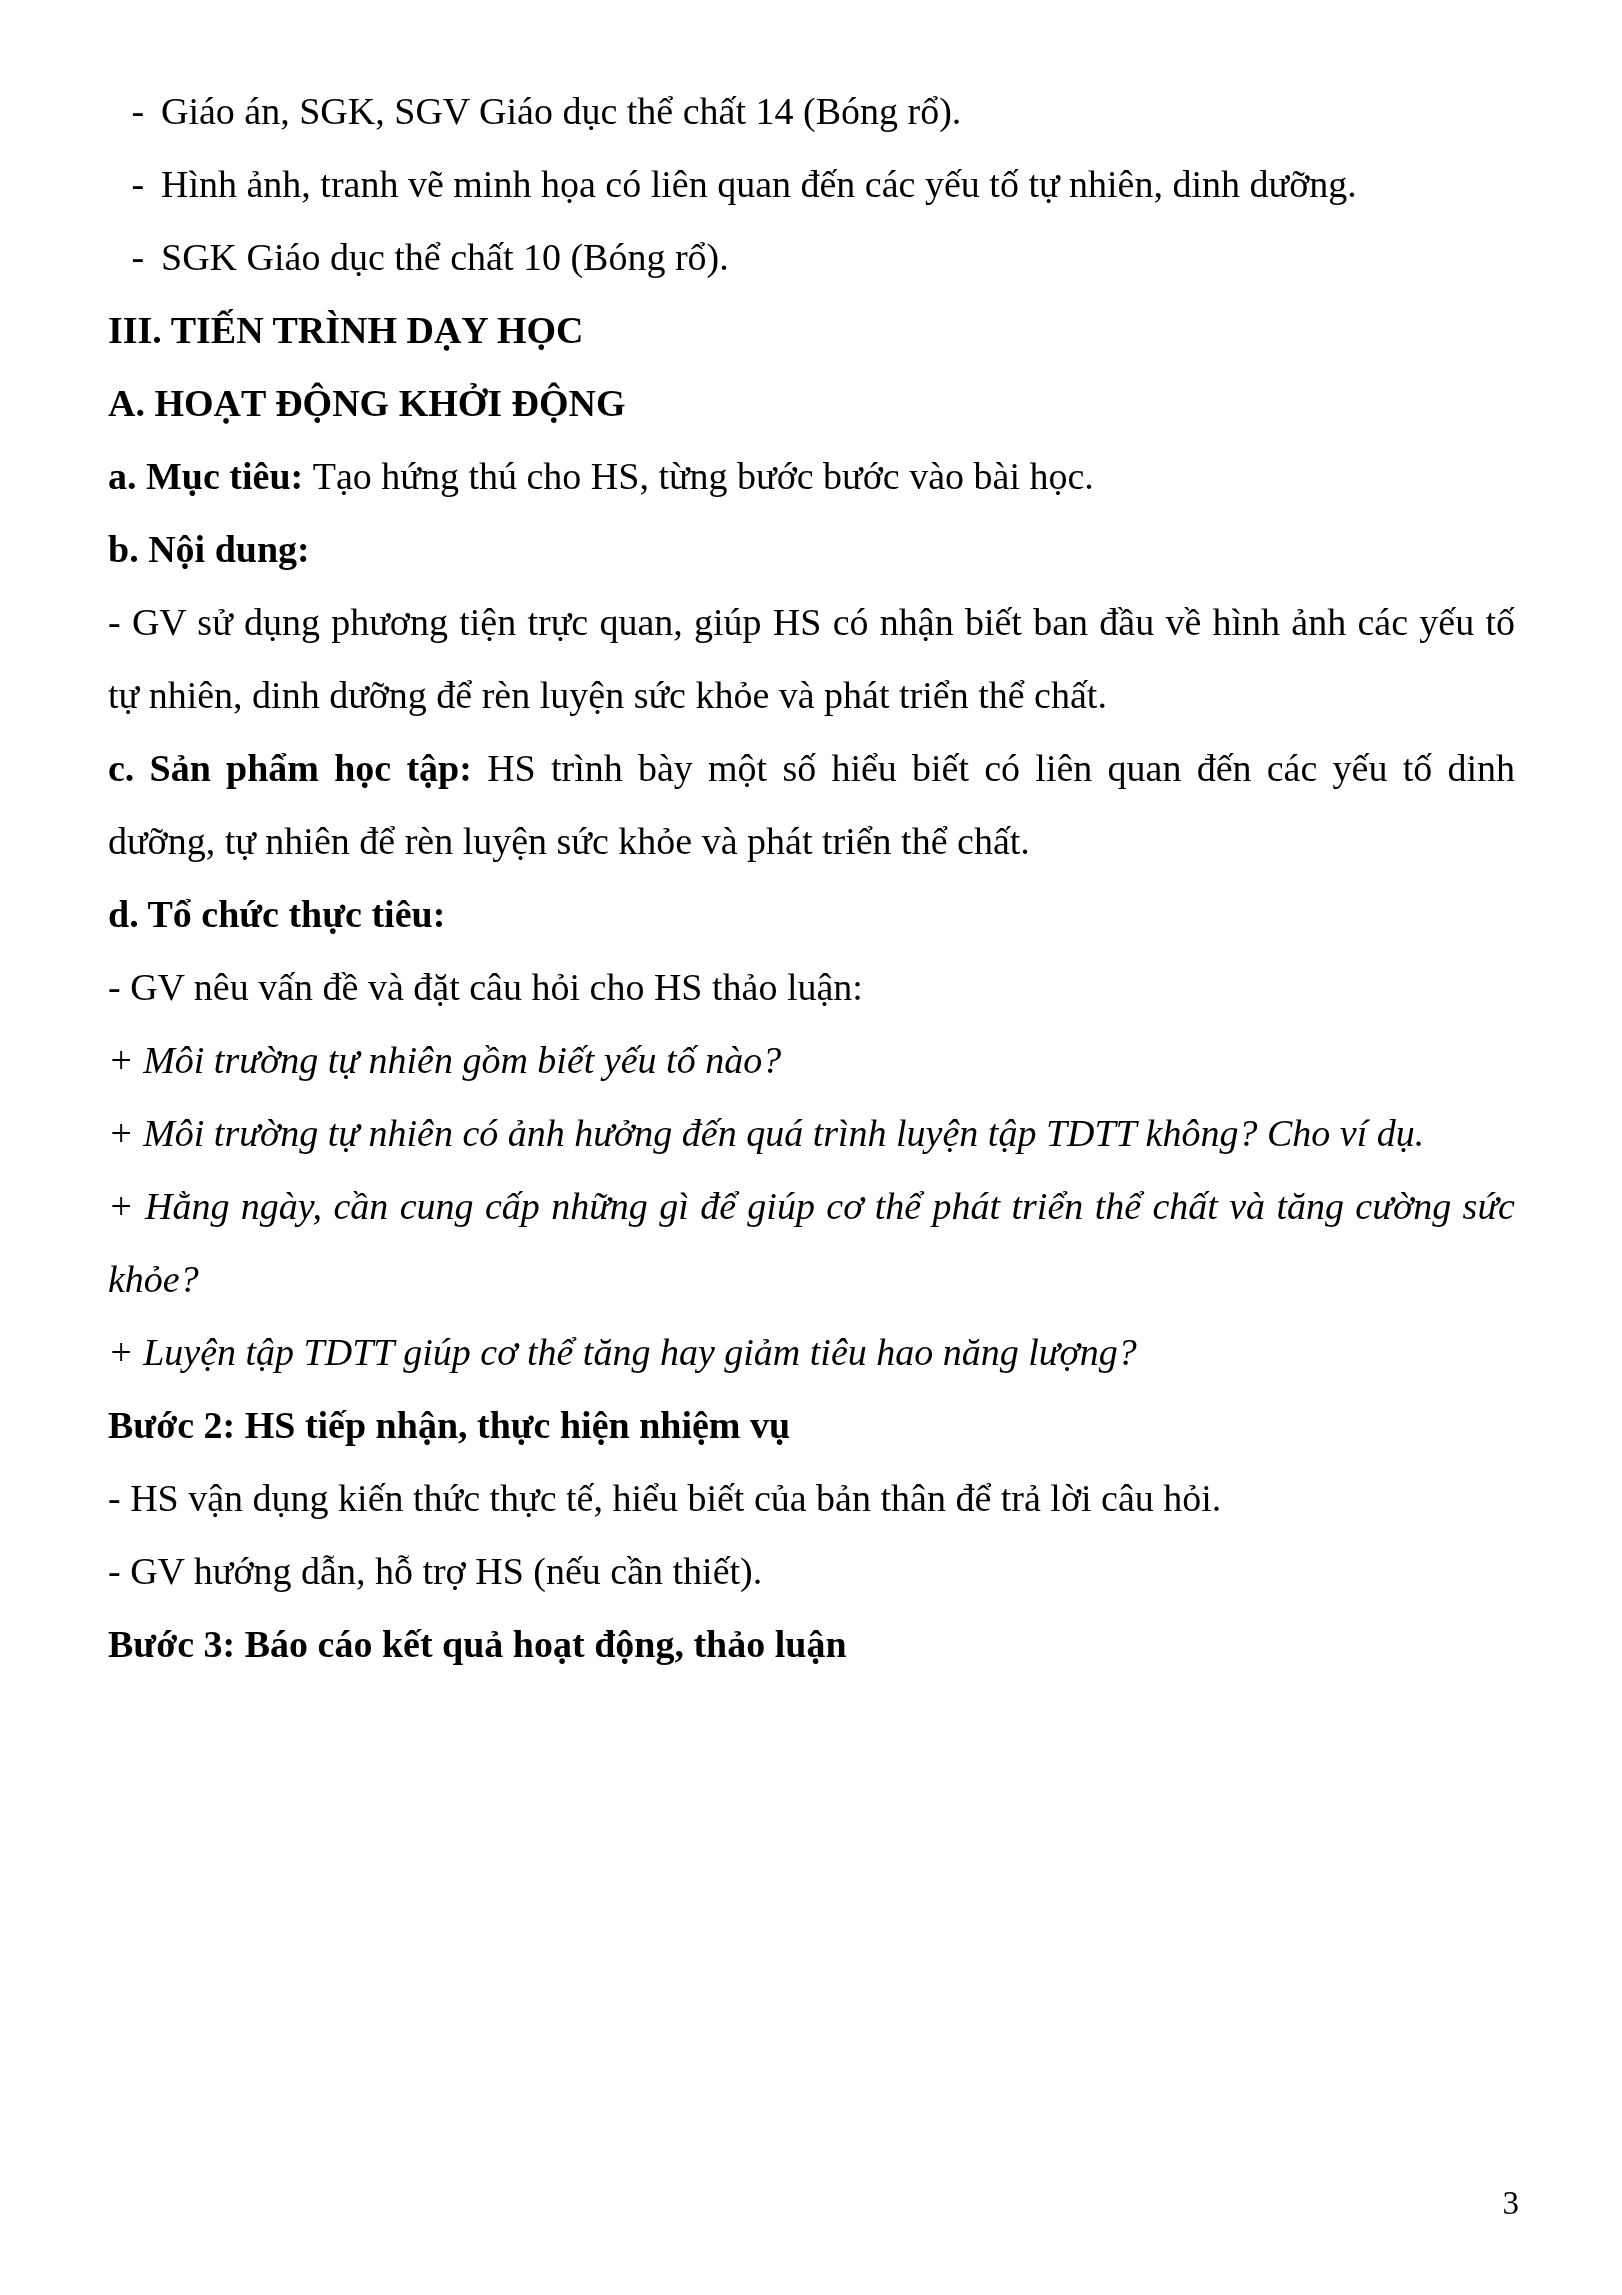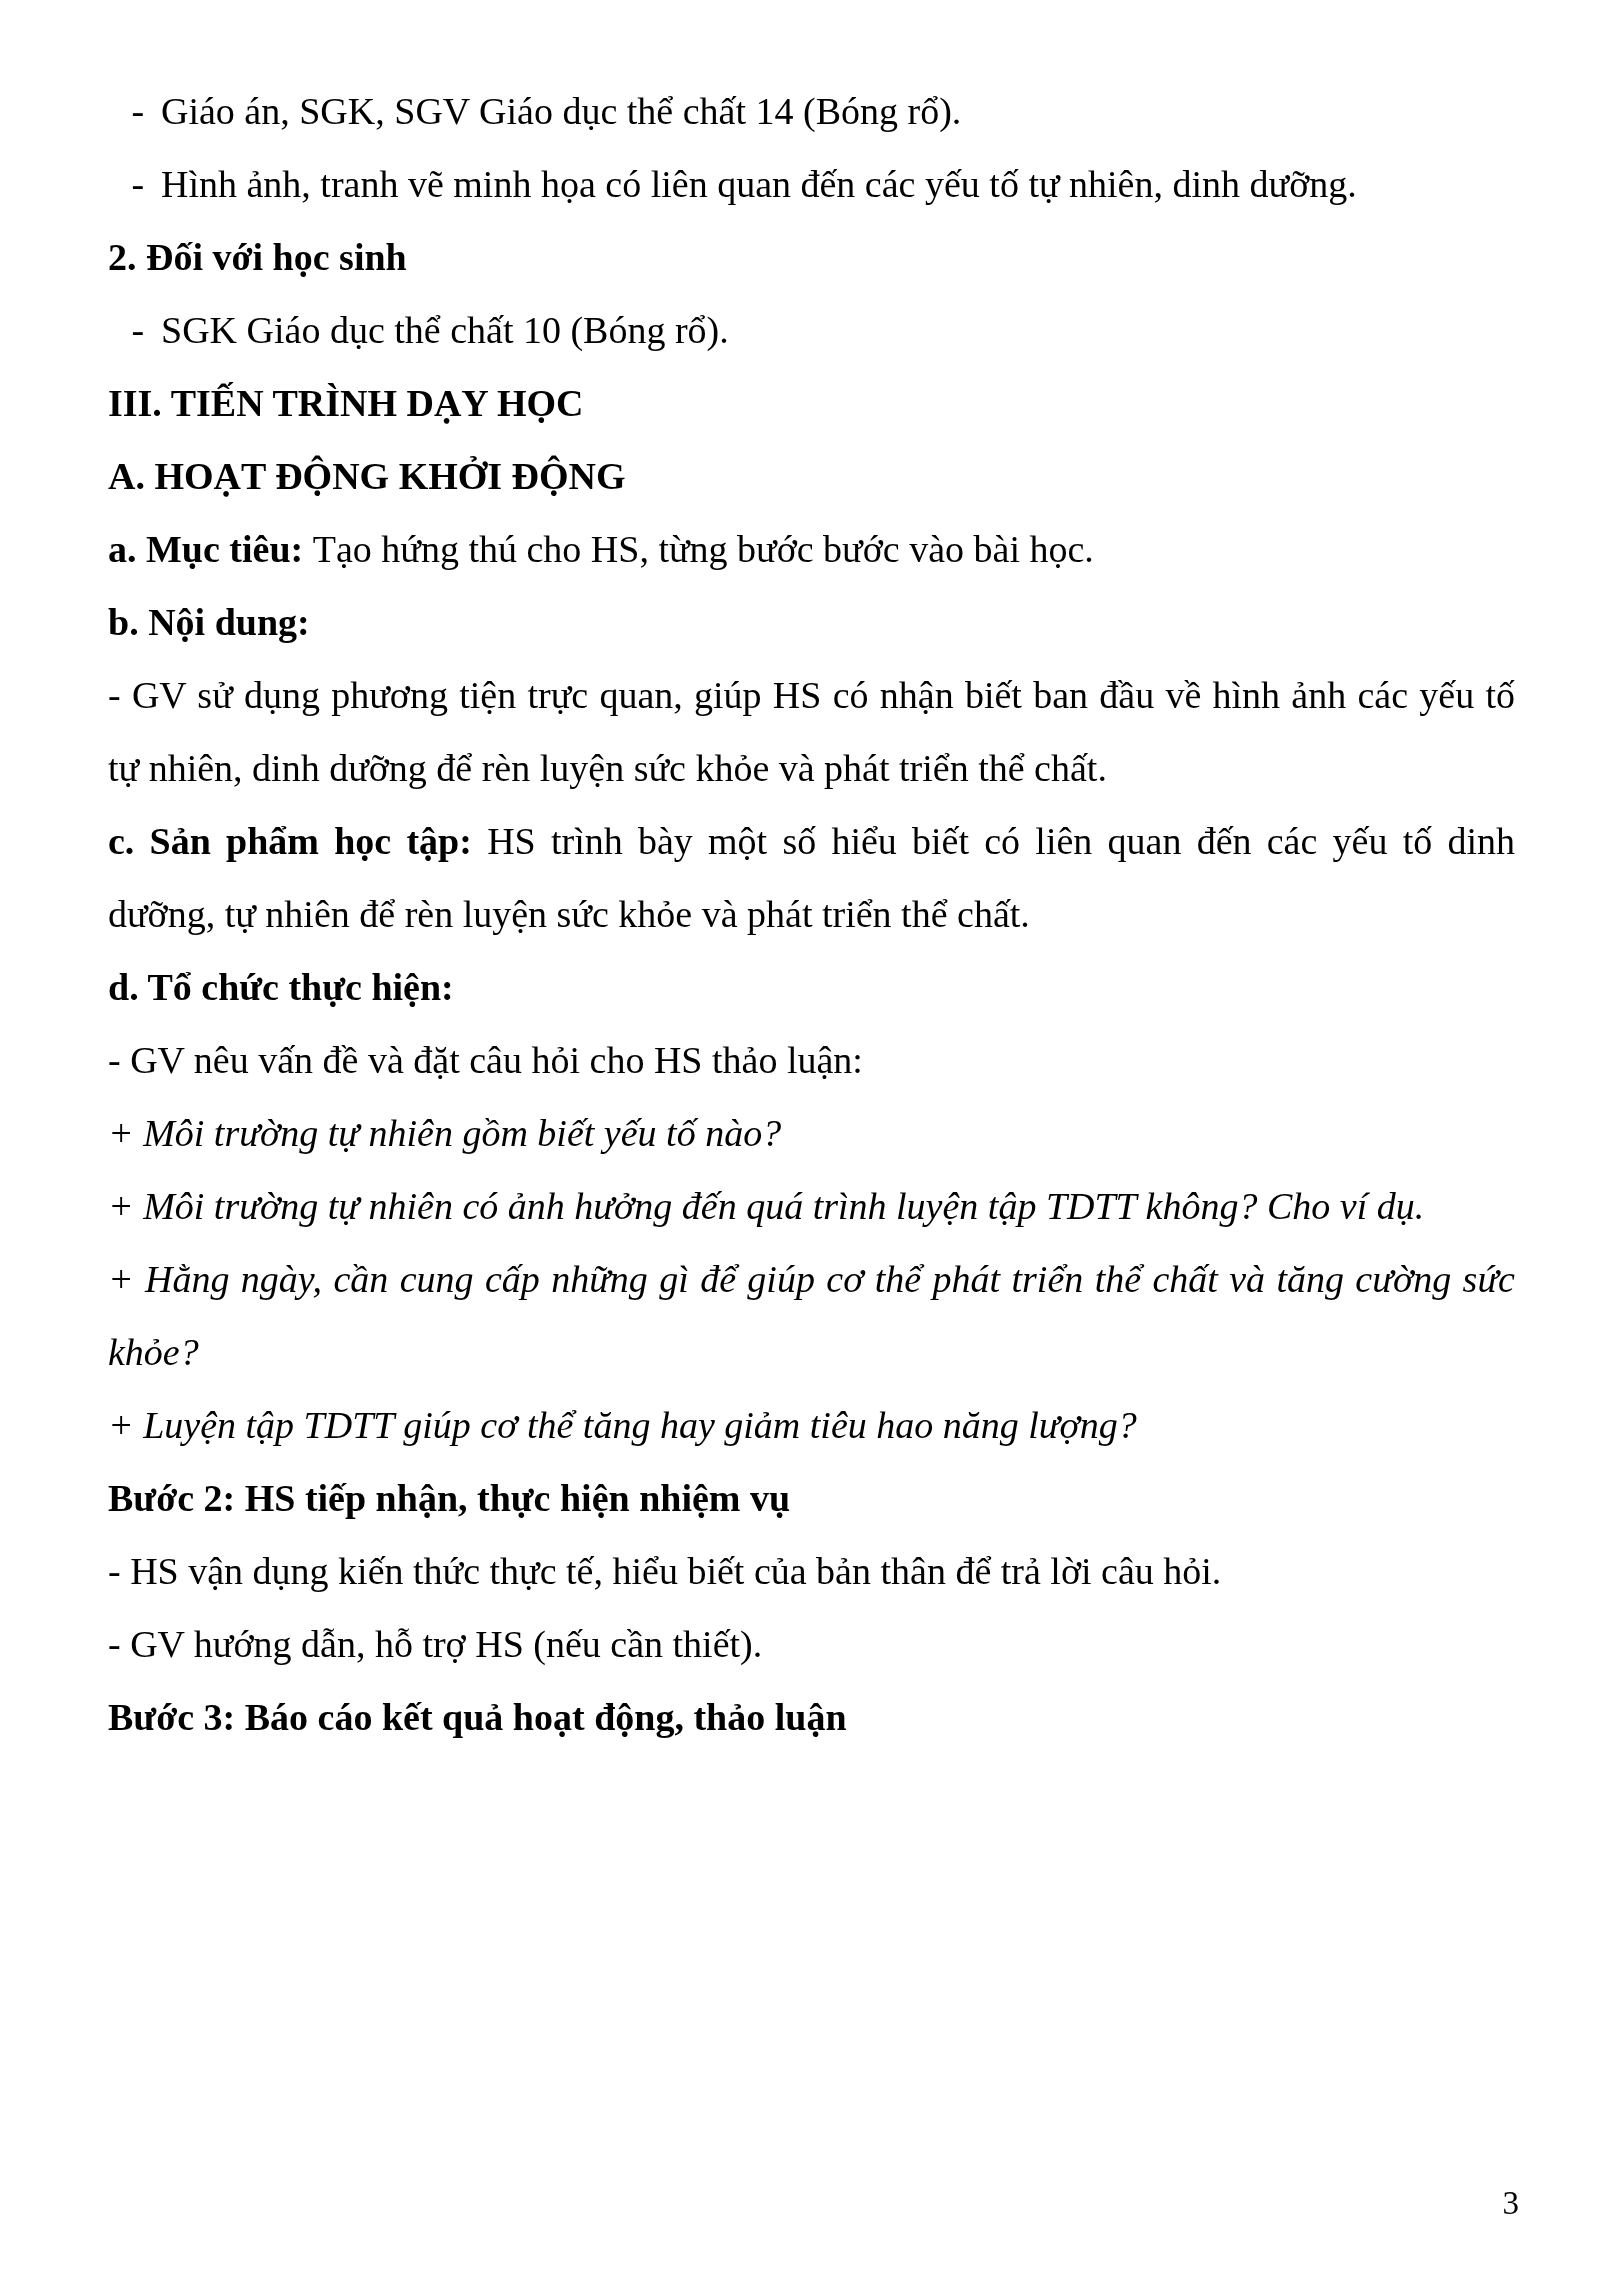--- a/index.html
+++ b/index.html
@@ -51,29 +51,28 @@
     line-height: 39px;
   }
 </style>
 </head>
 <body>
 
 <div class="page">
   <div class="content">
       <div class="para list-item"><span class="bullet">-</span><span>Giáo án, SGK, SGV Giáo dục thể chất 14 (Bóng rổ).</span></div>
       <div class="para list-item"><span class="bullet">-</span><span>Hình ảnh, tranh vẽ minh họa có liên quan đến các yếu tố tự nhiên, dinh dưỡng.</span></div>
-      <div class="para paragraph"><span class="bold">2. Đối với học sinh</span></div>
       <div class="para list-item"><span class="bullet">-</span><span>SGK Giáo dục thể chất 10 (Bóng rổ).</span></div>
       <div class="para paragraph"><span class="bold">III. TIẾN TRÌNH DẠY HỌC</span></div>
       <div class="para paragraph"><span class="bold">A. HOẠT ĐỘNG KHỞI ĐỘNG</span></div>
       <div class="para paragraph"><span class="bold">a. Mục tiêu: </span><span>Tạo hứng thú cho HS, từng bước bước vào bài học.</span></div>
       <div class="para paragraph"><span class="bold">b. Nội dung:</span></div>
       <div class="para paragraph"><span>- GV sử dụng phương tiện trực quan, giúp HS có nhận biết ban đầu về hình ảnh các yếu tố tự nhiên, dinh dưỡng để rèn luyện sức khỏe và phát triển thể chất.</span></div>
       <div class="para paragraph"><span class="bold">c. Sản phẩm học tập: </span><span>HS trình bày một số hiểu biết có liên quan đến các yếu tố dinh dưỡng, tự nhiên để rèn luyện sức khỏe và phát triển thể chất.</span></div>
-      <div class="para paragraph"><span class="bold">d. Tổ chức thực hiện:</span></div>
+      <div class="para paragraph"><span class="bold">d. Tổ chức thực tiêu:</span></div>
       <div class="para paragraph"><span>- GV nêu vấn đề và đặt câu hỏi cho HS thảo luận:</span></div>
       <div class="para paragraph"><span class="italic">+ Môi trường tự nhiên gồm biết yếu tố nào?</span></div>
       <div class="para paragraph"><span class="italic">+ Môi trường tự nhiên có ảnh hưởng đến quá trình luyện tập TDTT không? Cho ví dụ.</span></div>
       <div class="para paragraph"><span class="italic">+ Hằng ngày, cần cung cấp những gì để giúp cơ thể phát triển thể chất và tăng cường sức khỏe?</span></div>
       <div class="para paragraph"><span class="italic">+ Luyện tập TDTT giúp cơ thể tăng hay giảm tiêu hao năng lượng?</span></div>
       <div class="para paragraph"><span class="bold">Bước 2: HS tiếp nhận, thực hiện nhiệm vụ</span></div>
       <div class="para paragraph"><span>- HS vận dụng kiến thức thực tế, hiểu biết của bản thân để trả lời câu hỏi.</span></div>
       <div class="para paragraph"><span>- GV hướng dẫn, hỗ trợ HS (nếu cần thiết).</span></div>
       <div class="para paragraph"><span class="bold">Bước 3: Báo cáo kết quả hoạt động, thảo luận</span></div>
     </div>

